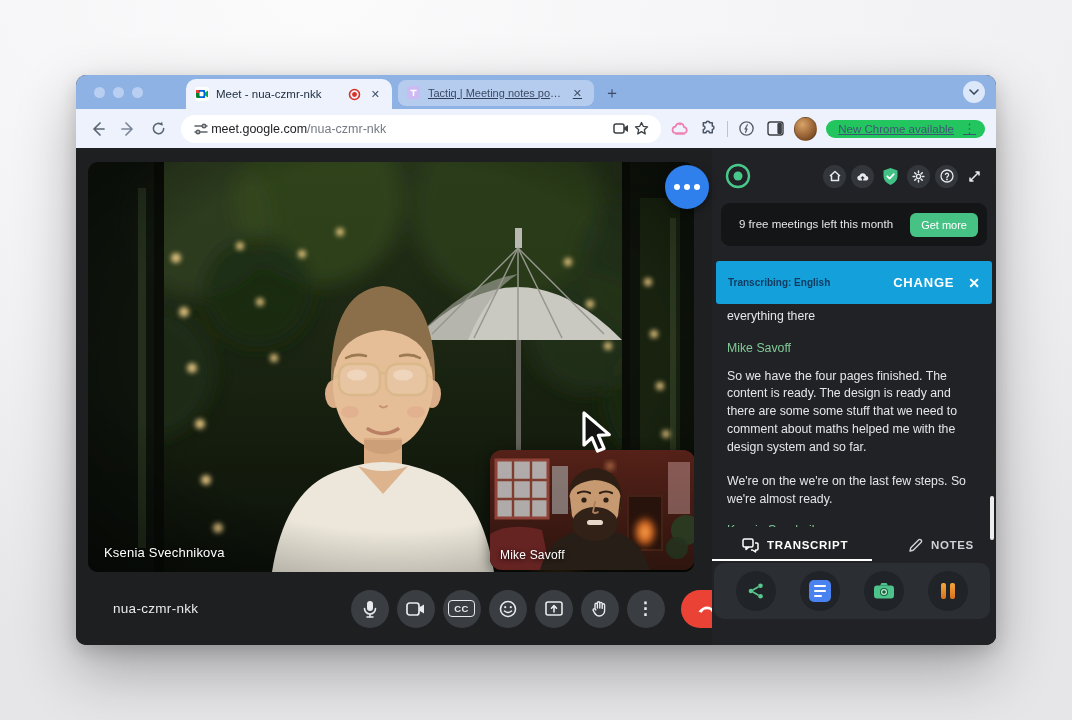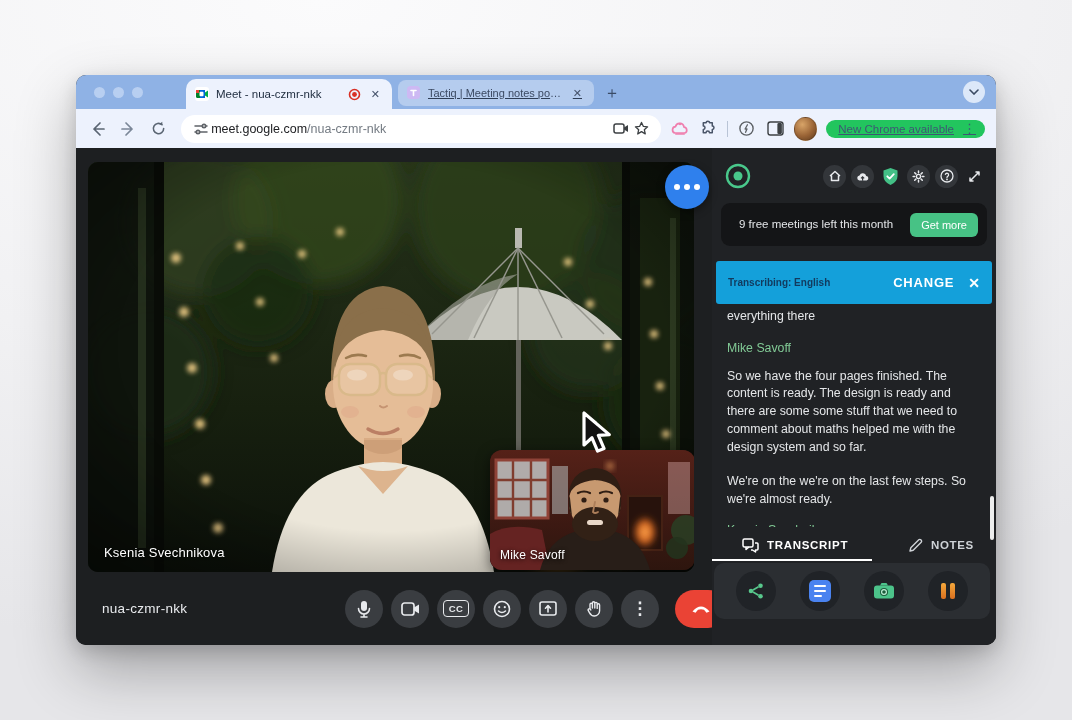--- a/index.html
+++ b/index.html
@@ -88,21 +88,21 @@
   .pip .name-label { left:10px; bottom:8px; font-size:12px; }
 
   .tactiq-bubble {
     position:absolute; left:589px; top:17px; width:44px; height:44px; border-radius:50%;
     background:#2f80ed; display:flex; align-items:center; justify-content:center; gap:4px;
     box-shadow:0 3px 8px rgba(0,0,0,.4); z-index:6;
   }
   .tactiq-bubble i { width:6px; height:6px; border-radius:50%; background:#fff; }
 
   .meet-bar {
-    position:absolute; left:0; right:0; bottom:0; height:73px; display:flex; align-items:center;
+    position:absolute; left:11px; right:0; bottom:0; height:73px; display:flex; align-items:center;
   }
   .meet-code { margin-left:26px; color:#e8eaed; font-size:13.5px; letter-spacing:.3px; }
   .controls {
     position:absolute; left:50%; top:50%; transform:translate(-50%,-50%);
     display:flex; align-items:center; gap:8px;
   }
   .ctrl {
     width:38px; height:38px; border-radius:50%; background:#3a3d41;
     display:flex; align-items:center; justify-content:center;
   }

